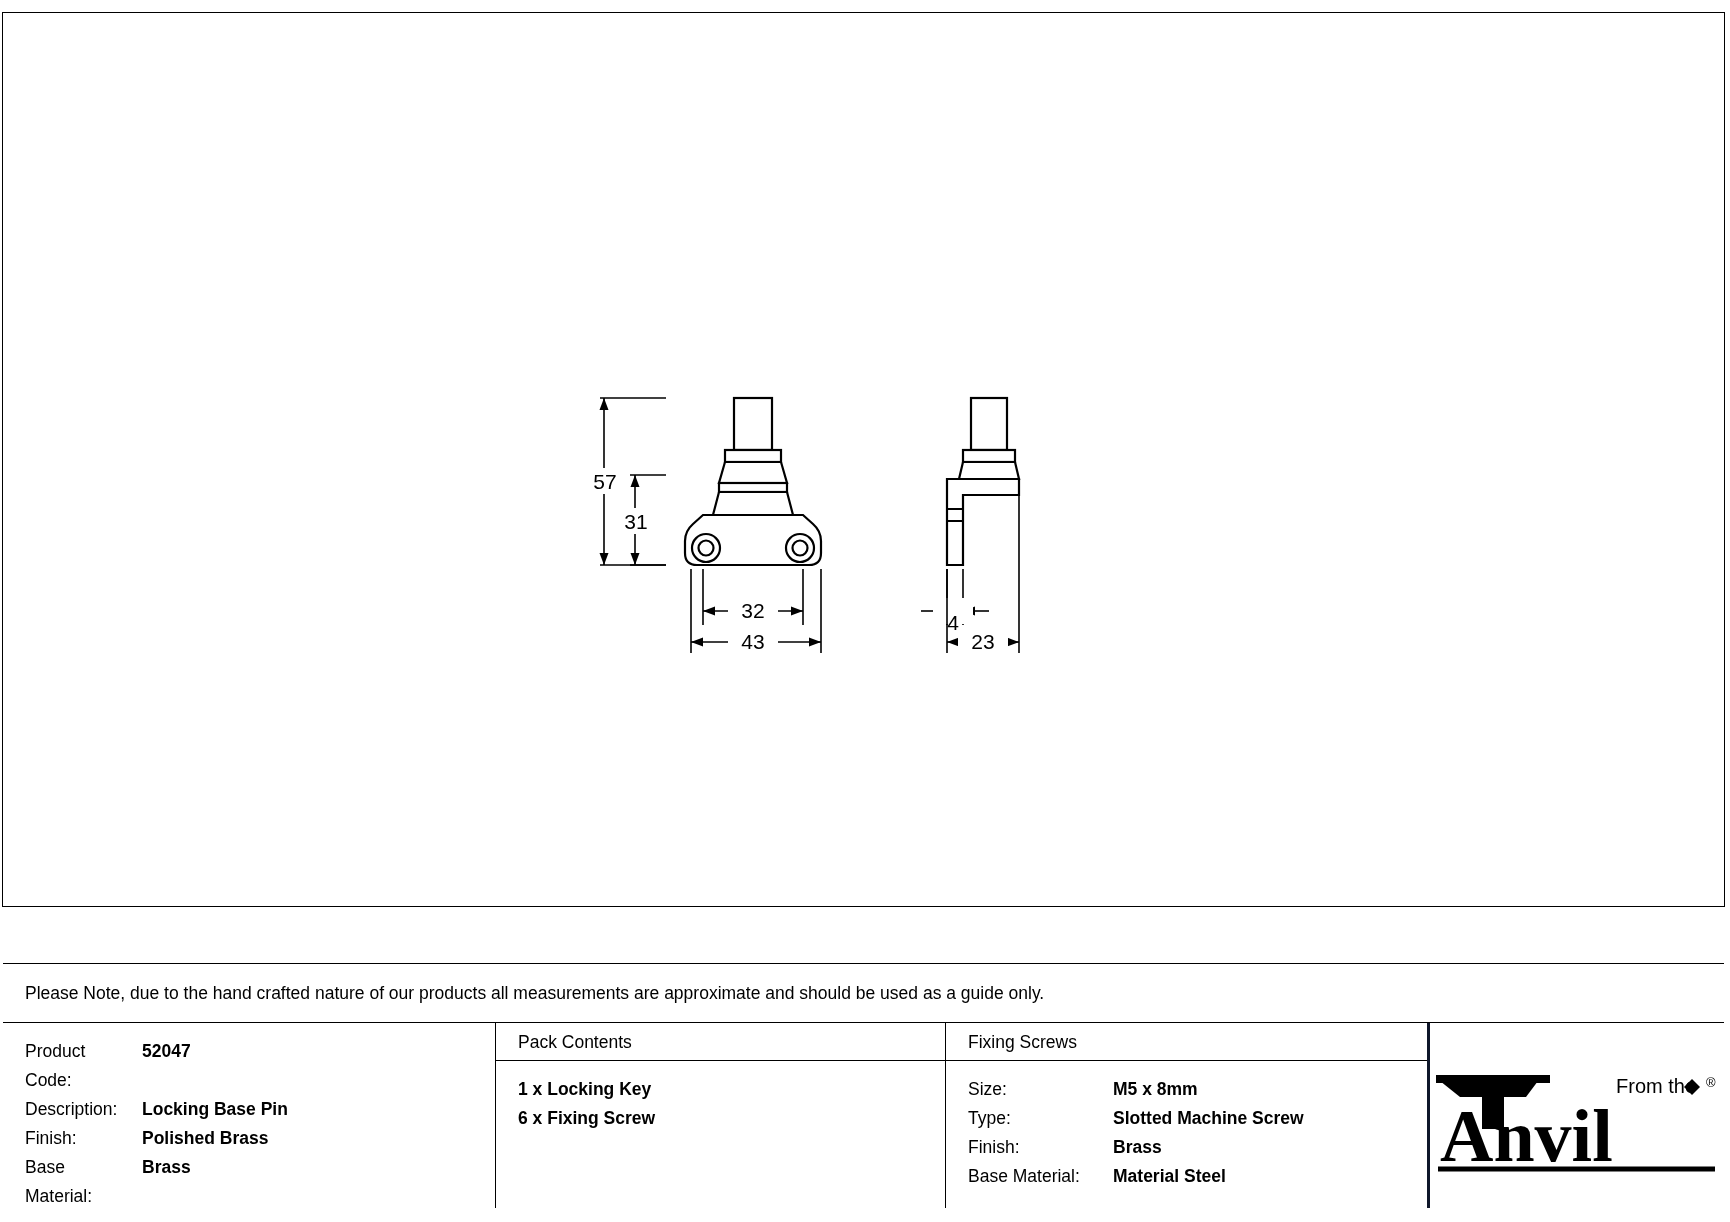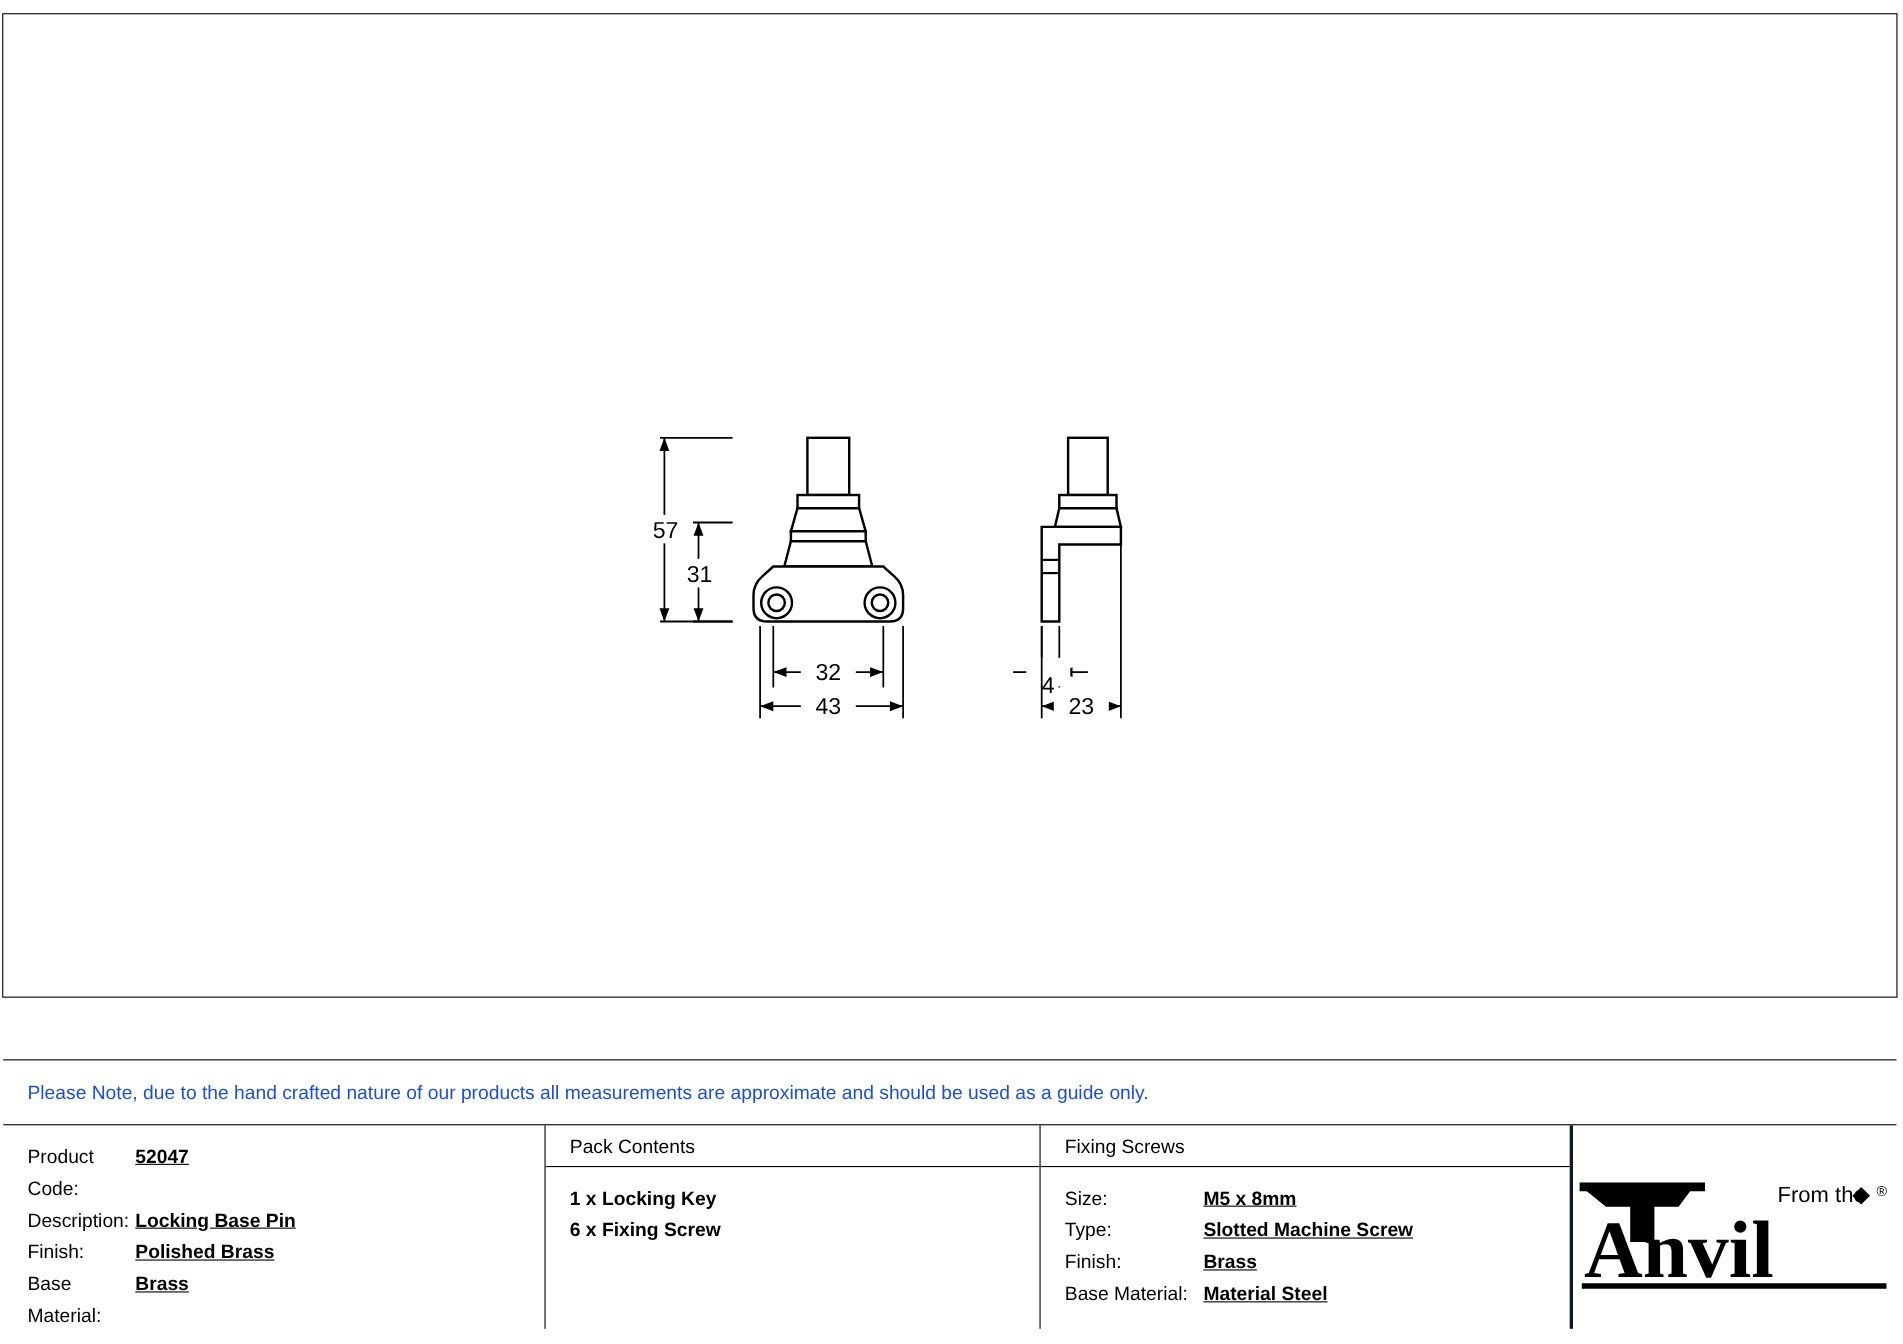--- a/index.html
+++ b/index.html
@@ -46,21 +46,21 @@
     height: 59px;
     border-top: 1px solid #000;
     box-sizing: border-box;
     display: flex;
     align-items: center;
   }
   .note-text {
     padding-left: 22px;
     font-size: 17.5px;
     line-height: 1.2;
-    color: #1d4ed8;
+    color: #000000;
   }
 
   
   .info-table {
     position: absolute;
     left: 0;
     top: 1009px;
     width: 1721px;
     height: 186px;
     border-top: 1px solid #000;
@@ -85,23 +85,24 @@
     border-bottom: 1px solid #000;
     box-sizing: border-box;
   }
   .col-body {
     padding-top: 14px;
     font-size: 17.5px;
   }
   .kv {
     display: flex;
     line-height: 29px;
+    gap: 19px;
   }
   .kv .k { width: 120px; padding-left: 22px; box-sizing: border-box; }
-  .kv .v { font-weight: 600; text-decoration: underline; }
+  .kv .v { font-weight: 600; }
   .pack-line {
     line-height: 29px;
     padding-left: 22px;
     font-weight: 600;
     font-size: 17.5px;
   }
 
   .col-3 .kv .k { width: 148px; }
 
   

